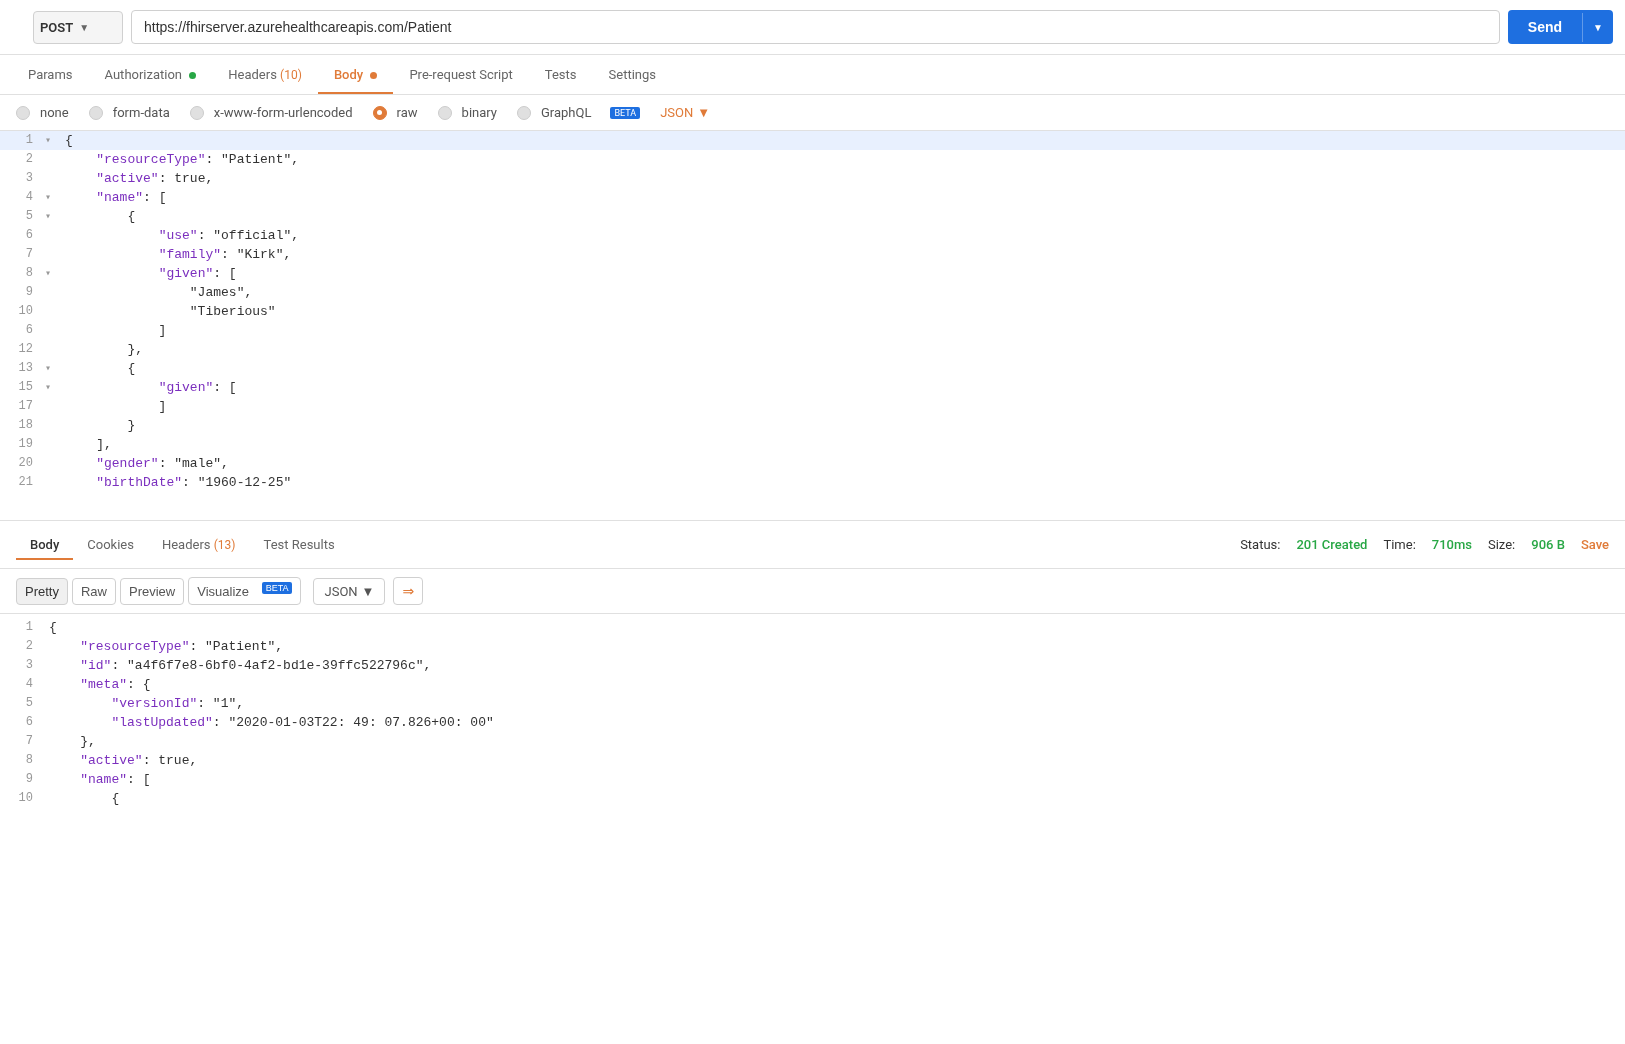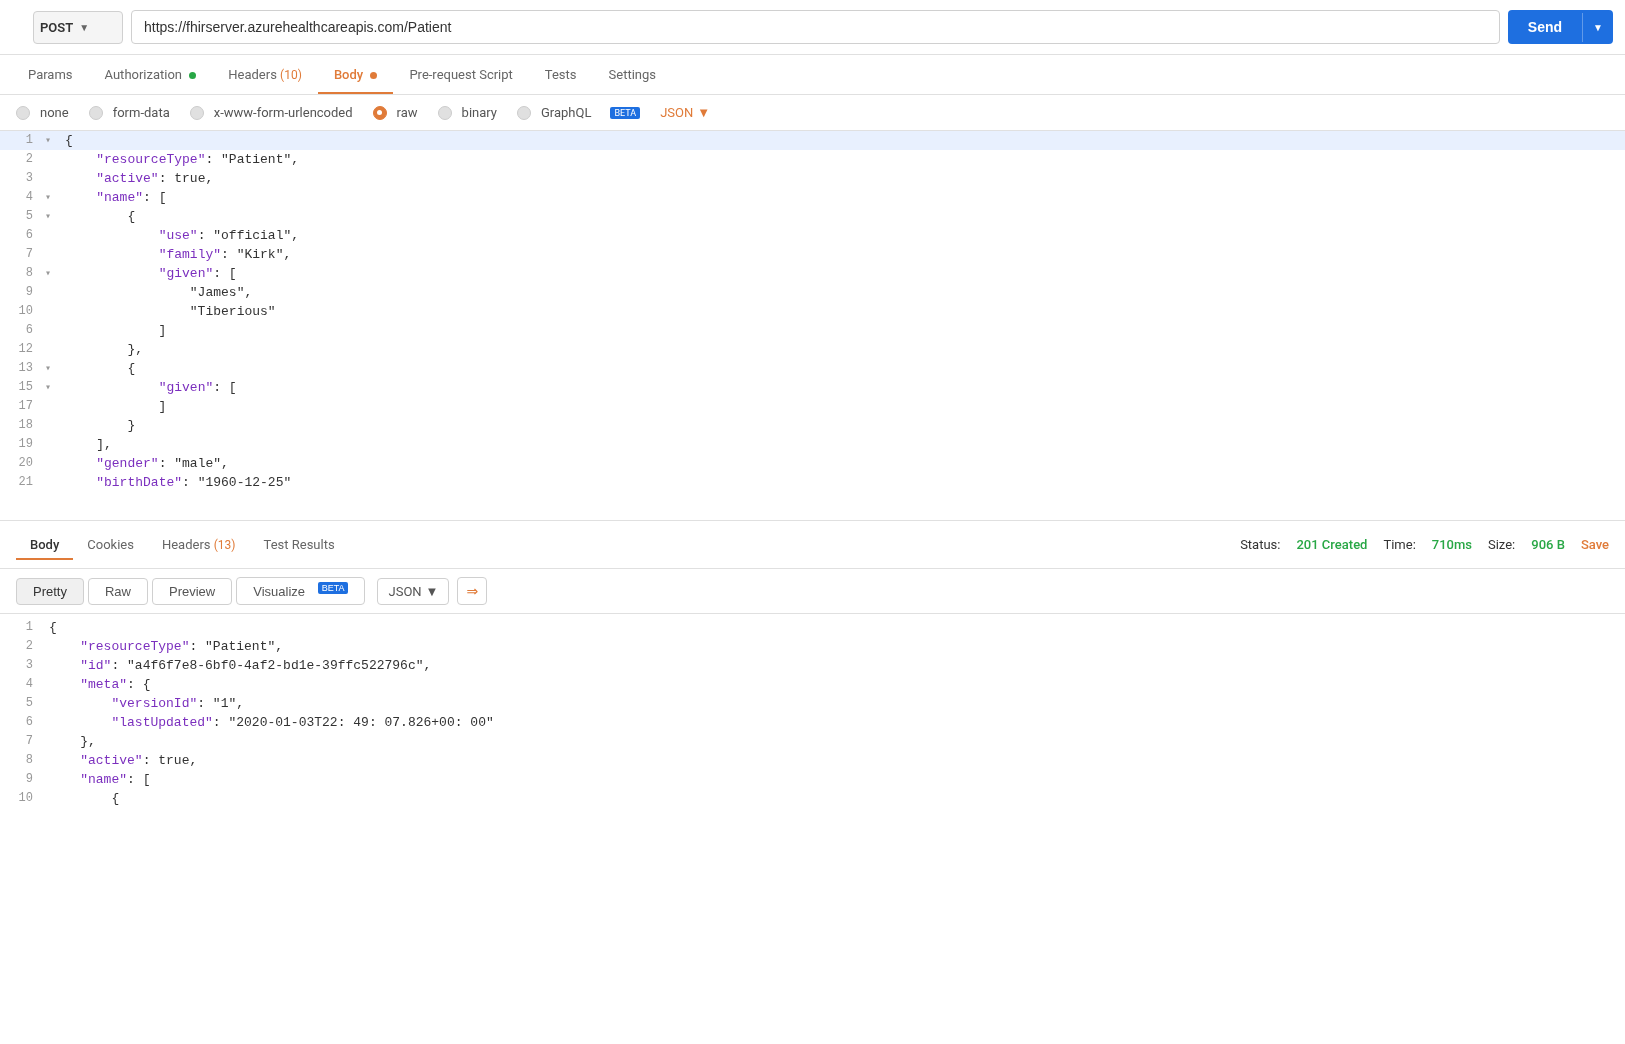--- a/index.html
+++ b/index.html
@@ -289,21 +289,21 @@
     .response-toolbar {
       display: flex;
       align-items: center;
       padding: 8px 16px;
       gap: 4px;
       border-bottom: 1px solid #e0e0e0;
       background: #fff;
     }
 
     .format-btn {
-      padding: 5px 16px;
+      padding: 5px 8px;
       border: 1px solid #d0d0d0;
       border-radius: 4px;
       background: #fff;
       color: #555;
       cursor: pointer;
       font-size: 13px;
     }
     .format-btn.active {
       background: #f0f0f0;
       font-weight: 500;

